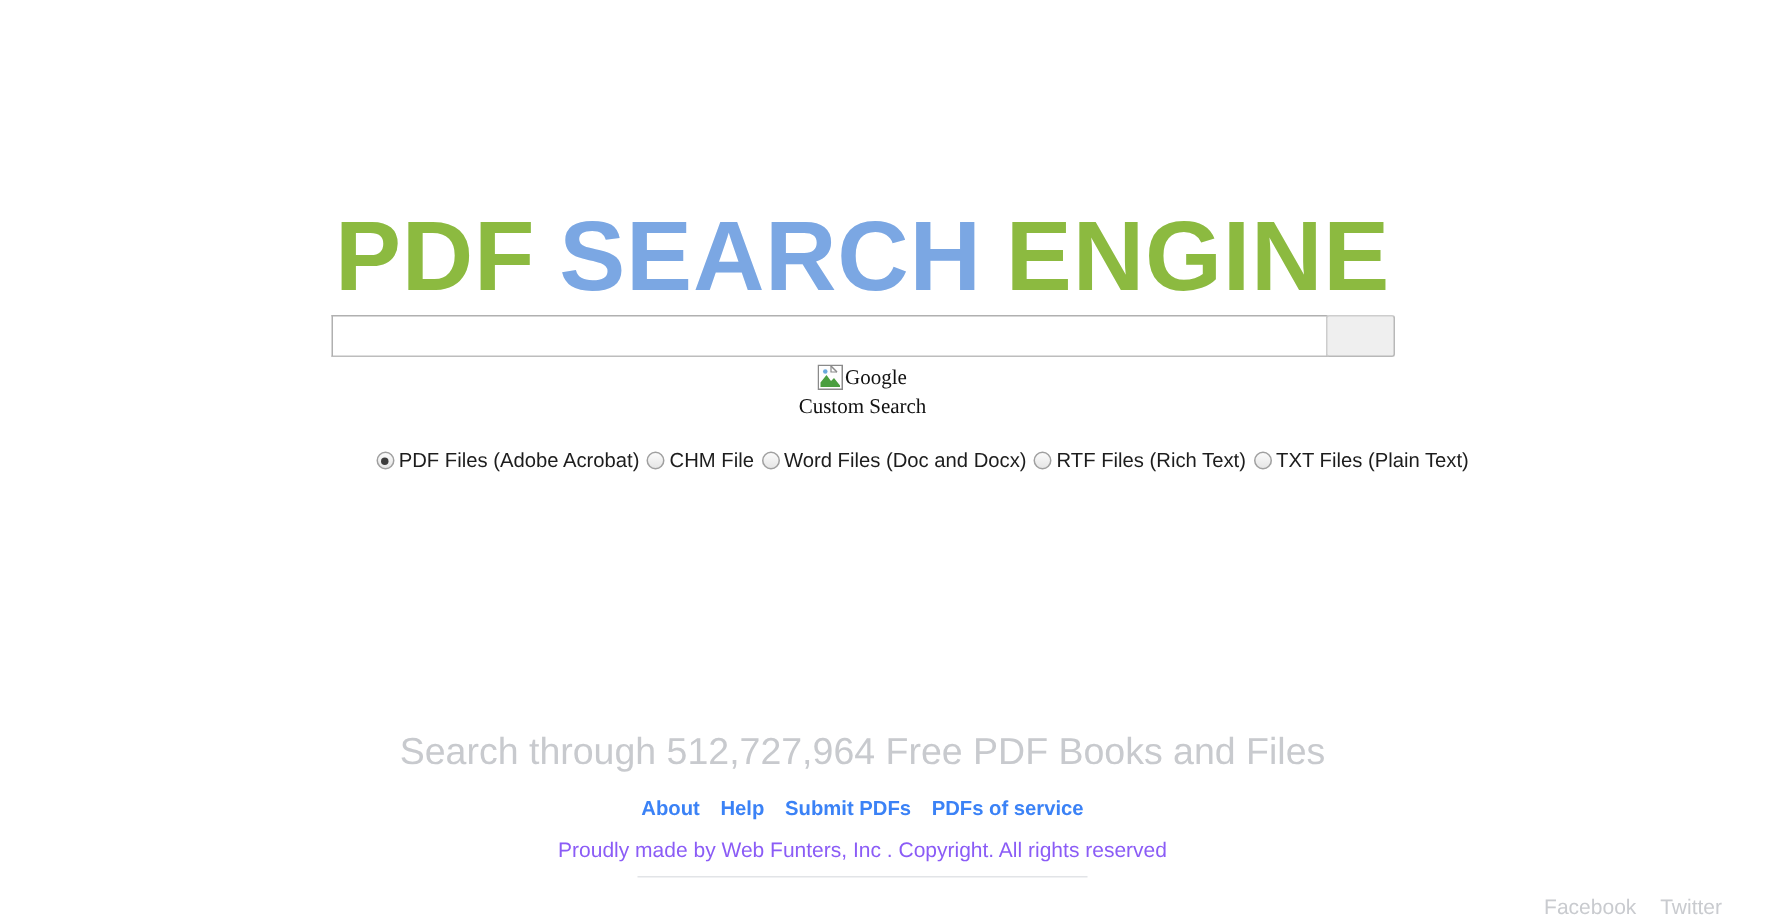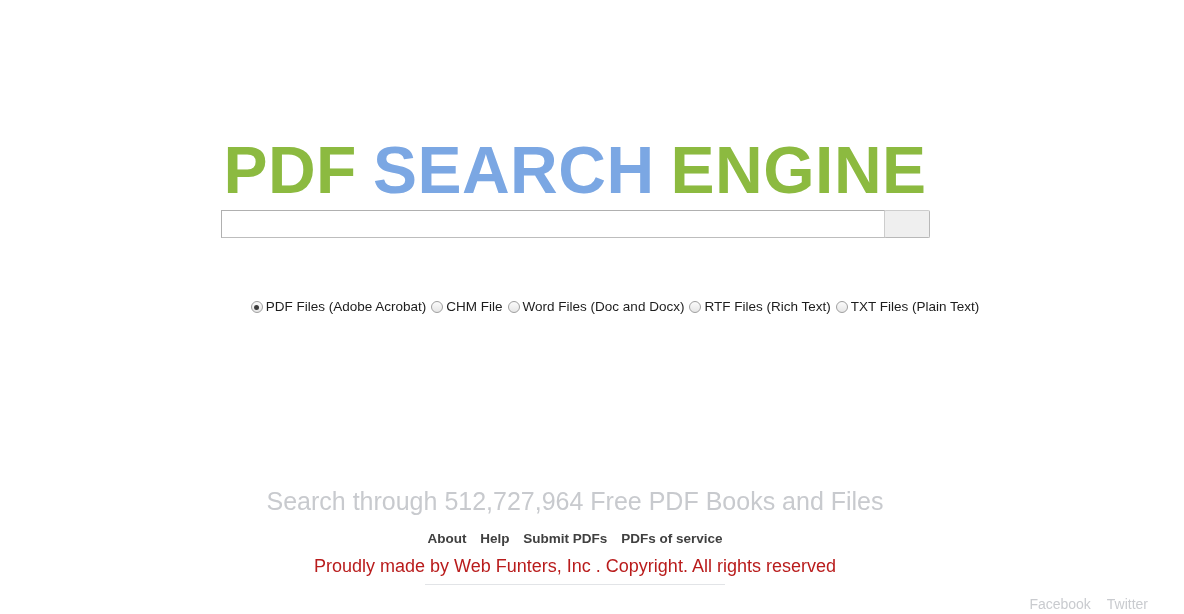--- a/index.html
+++ b/index.html
@@ -173,34 +173,34 @@
     top: 530px;
     width: 1150px;
     text-align: center;
     font-size: 13.5px;
     font-weight: bold;
     line-height: 18px;
     color: #d2d4d8;
     white-space: nowrap;
   }
   .footer-links a {
-    color: #404040;
+    color: #3b82f6;
     text-decoration: none;
     margin: 0 5px;
     cursor: pointer;
   }
   .copyright {
     position: absolute;
     left: 0;
     top: 558px;
     width: 1150px;
     text-align: center;
-    font-size: 18px;
+    font-size: 14px;
     line-height: 16px;
-    color: #b91c1c;
+    color: #8b5cf6;
     white-space: nowrap;
   }
   .divider {
     position: absolute;
     left: 425px;
     top: 584px;
     width: 300px;
     height: 1px;
     background: #e2e4e7;
   }
@@ -229,20 +229,36 @@
 
   <h1 class="title">
     <span class="t-green">PDF</span><span class="t-sp"></span><span class="t-blue">SEARCH</span><span class="t-sp"></span><span class="t-green">ENGINE</span>
   </h1>
 
   <div class="search-row">
     <input class="search-input" type="text" placeholder="" style="">
     <button class="search-button"></button>
   </div>
 
+  <div class="gcs">
+    <span class="gcs-line1">
+      <span class="broken-img">
+        <svg width="17" height="17" viewBox="0 0 17 17" xmlns="http://www.w3.org/2000/svg">
+          <rect x="0.5" y="0.5" width="16" height="16" fill="#ffffff" stroke="#8a8a8a" stroke-width="1"></rect>
+          <rect x="2" y="2" width="13" height="13" fill="#fdfdfd"></rect>
+          <path d="M2 12 L6 7 L9 11 L11 9 L15 14 L15 15 L2 15 Z" fill="#4a9e3f"></path>
+          <circle cx="5.2" cy="4.6" r="1.5" fill="#6aa9dd"></circle>
+          <path d="M9 1 L9 5 L13 5 Z" fill="#ffffff"></path>
+          <path d="M9 1 L13 5" stroke="#8a8a8a" stroke-width="1" fill="none"></path>
+          <path d="M9 1 L9 5 L13 5" stroke="#8a8a8a" stroke-width="0.8" fill="none"></path>
+        </svg>
+      </span><span class="gcs-alt">Google</span>
+    </span>
+    <span class="gcs-line2">Custom Search</span>
+  </div>
 
   <div class="options">
 
     <span class="opt"><span class="radio checked"></span><span class="opt-label">PDF Files (Adobe Acrobat)</span></span><span class="opt"><span class="radio"></span><span class="opt-label">CHM File</span></span><span class="opt"><span class="radio"></span><span class="opt-label">Word Files (Doc and Docx)</span></span><span class="opt"><span class="radio"></span><span class="opt-label">RTF Files (Rich Text)</span></span><span class="opt"><span class="radio"></span><span class="opt-label">TXT Files (Plain Text)</span></span>
 
   </div>
 
   <div class="tagline">Search through 512,727,964 Free PDF Books and Files</div>
 
   <div class="footer-links">

